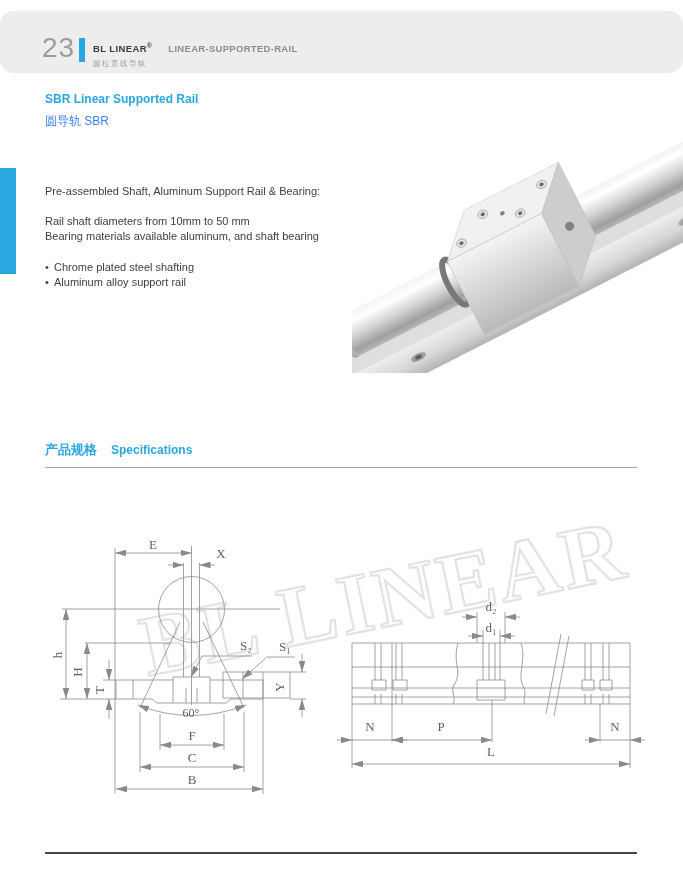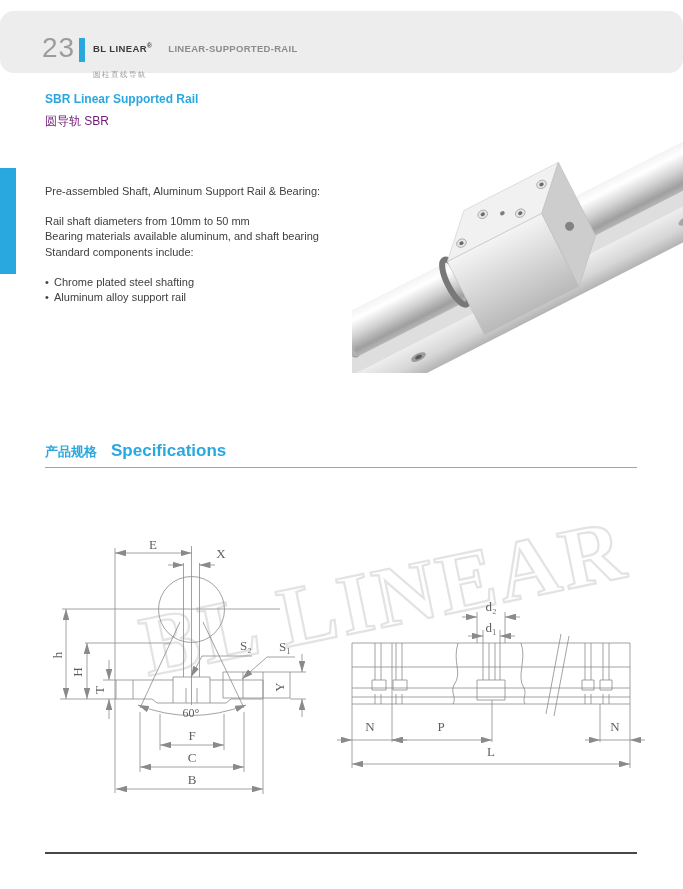--- a/index.html
+++ b/index.html
@@ -8,39 +8,39 @@
   .abs{position:absolute;}
 
   
   .header{left:0;top:11px;width:683px;height:62px;background:#ededed;border-radius:14px;}
   .pagenum{left:42px;top:21px;font-size:28px;color:#9c9c9c;font-weight:400;letter-spacing:1px;}
   .hbar{left:79px;top:27px;width:6px;height:24px;background:#29a8e0;}
   .brandwrap{left:93px;top:27px;}
   .brand{font-size:9.5px;font-weight:bold;color:#3b3b3b;letter-spacing:.4px;}
   .brand sup{font-size:6.5px;}
   .brand-suffix{font-size:9.5px;color:#8c8c8c;letter-spacing:.3px;margin-left:16px;font-weight:bold;}
-  .brand-cn{font-size:7.5px;color:#9c9c9c;letter-spacing:1.5px;margin-top:14px;}
+  .brand-cn{font-size:7.5px;color:#9c9c9c;letter-spacing:1.5px;margin-top:3px;}
 
   
   .title{left:45px;top:92px;font-size:12px;font-weight:bold;color:#29a8e0;}
-  .subtitle{left:45px;top:113px;font-size:12px;color:#701a75;text-align:right;}
+  .subtitle{left:45px;top:113px;font-size:12px;color:#3b82f6;text-align:right;}
 
   .leftbar{left:0;top:168px;width:16px;height:106px;background:#29a8e0;}
 
   
   .intro{left:45px;top:169px;width:293px;font-size:11px;line-height:15.2px;color:#3e3e3e;margin-top:15px;}
   .intro .gap{height:15px;}
   .just{text-align:justify;}
   .bullets{margin-top:15px;}
   .bullet-item{display:flex;}
   .bullet-item .dot{width:9px;}
 
   
   .sec{left:45px;top:441px;font-size:13px;font-weight:bold;color:#29a8e0;}
-  .sec .en{font-size:17px;margin-left:14px;}
+  .sec .en{font-size:12px;margin-left:14px;}
   .sec-rule{left:45px;top:467px;width:592px;height:1px;background:#a3a3a3;}
 
   .footer-line{left:45px;top:852px;width:592px;height:2px;background:#474747;}
 
   svg text{font-family:"Liberation Serif", serif;}
   .dim{fill:#5f5f5f;font-size:13px;}
   .dim-sm{fill:#5f5f5f;font-size:12px;}
 </style>
 </head>
 <body>
@@ -59,21 +59,20 @@
 <div class="abs title">SBR Linear Supported Rail</div>
 <div class="abs subtitle">圆导轨 SBR</div>
 
 <div class="abs leftbar"></div>
 
 <div class="abs intro">
   <div>Pre-assembled Shaft, Aluminum Support Rail &amp; Bearing:</div>
   <div class="gap"></div>
   <div>Rail shaft diameters from 10mm to 50 mm</div>
   <div>Bearing materials available aluminum, and shaft bearing</div>
-  <div>Standard components include:</div>
   <div class="bullets">
     <div class="bullet-item">
       <span class="dot">•</span>
       <span>Chrome plated steel shafting</span>
     </div>
     <div class="bullet-item">
       <span class="dot">•</span>
       <span>Aluminum alloy support rail</span>
     </div>
   </div>

